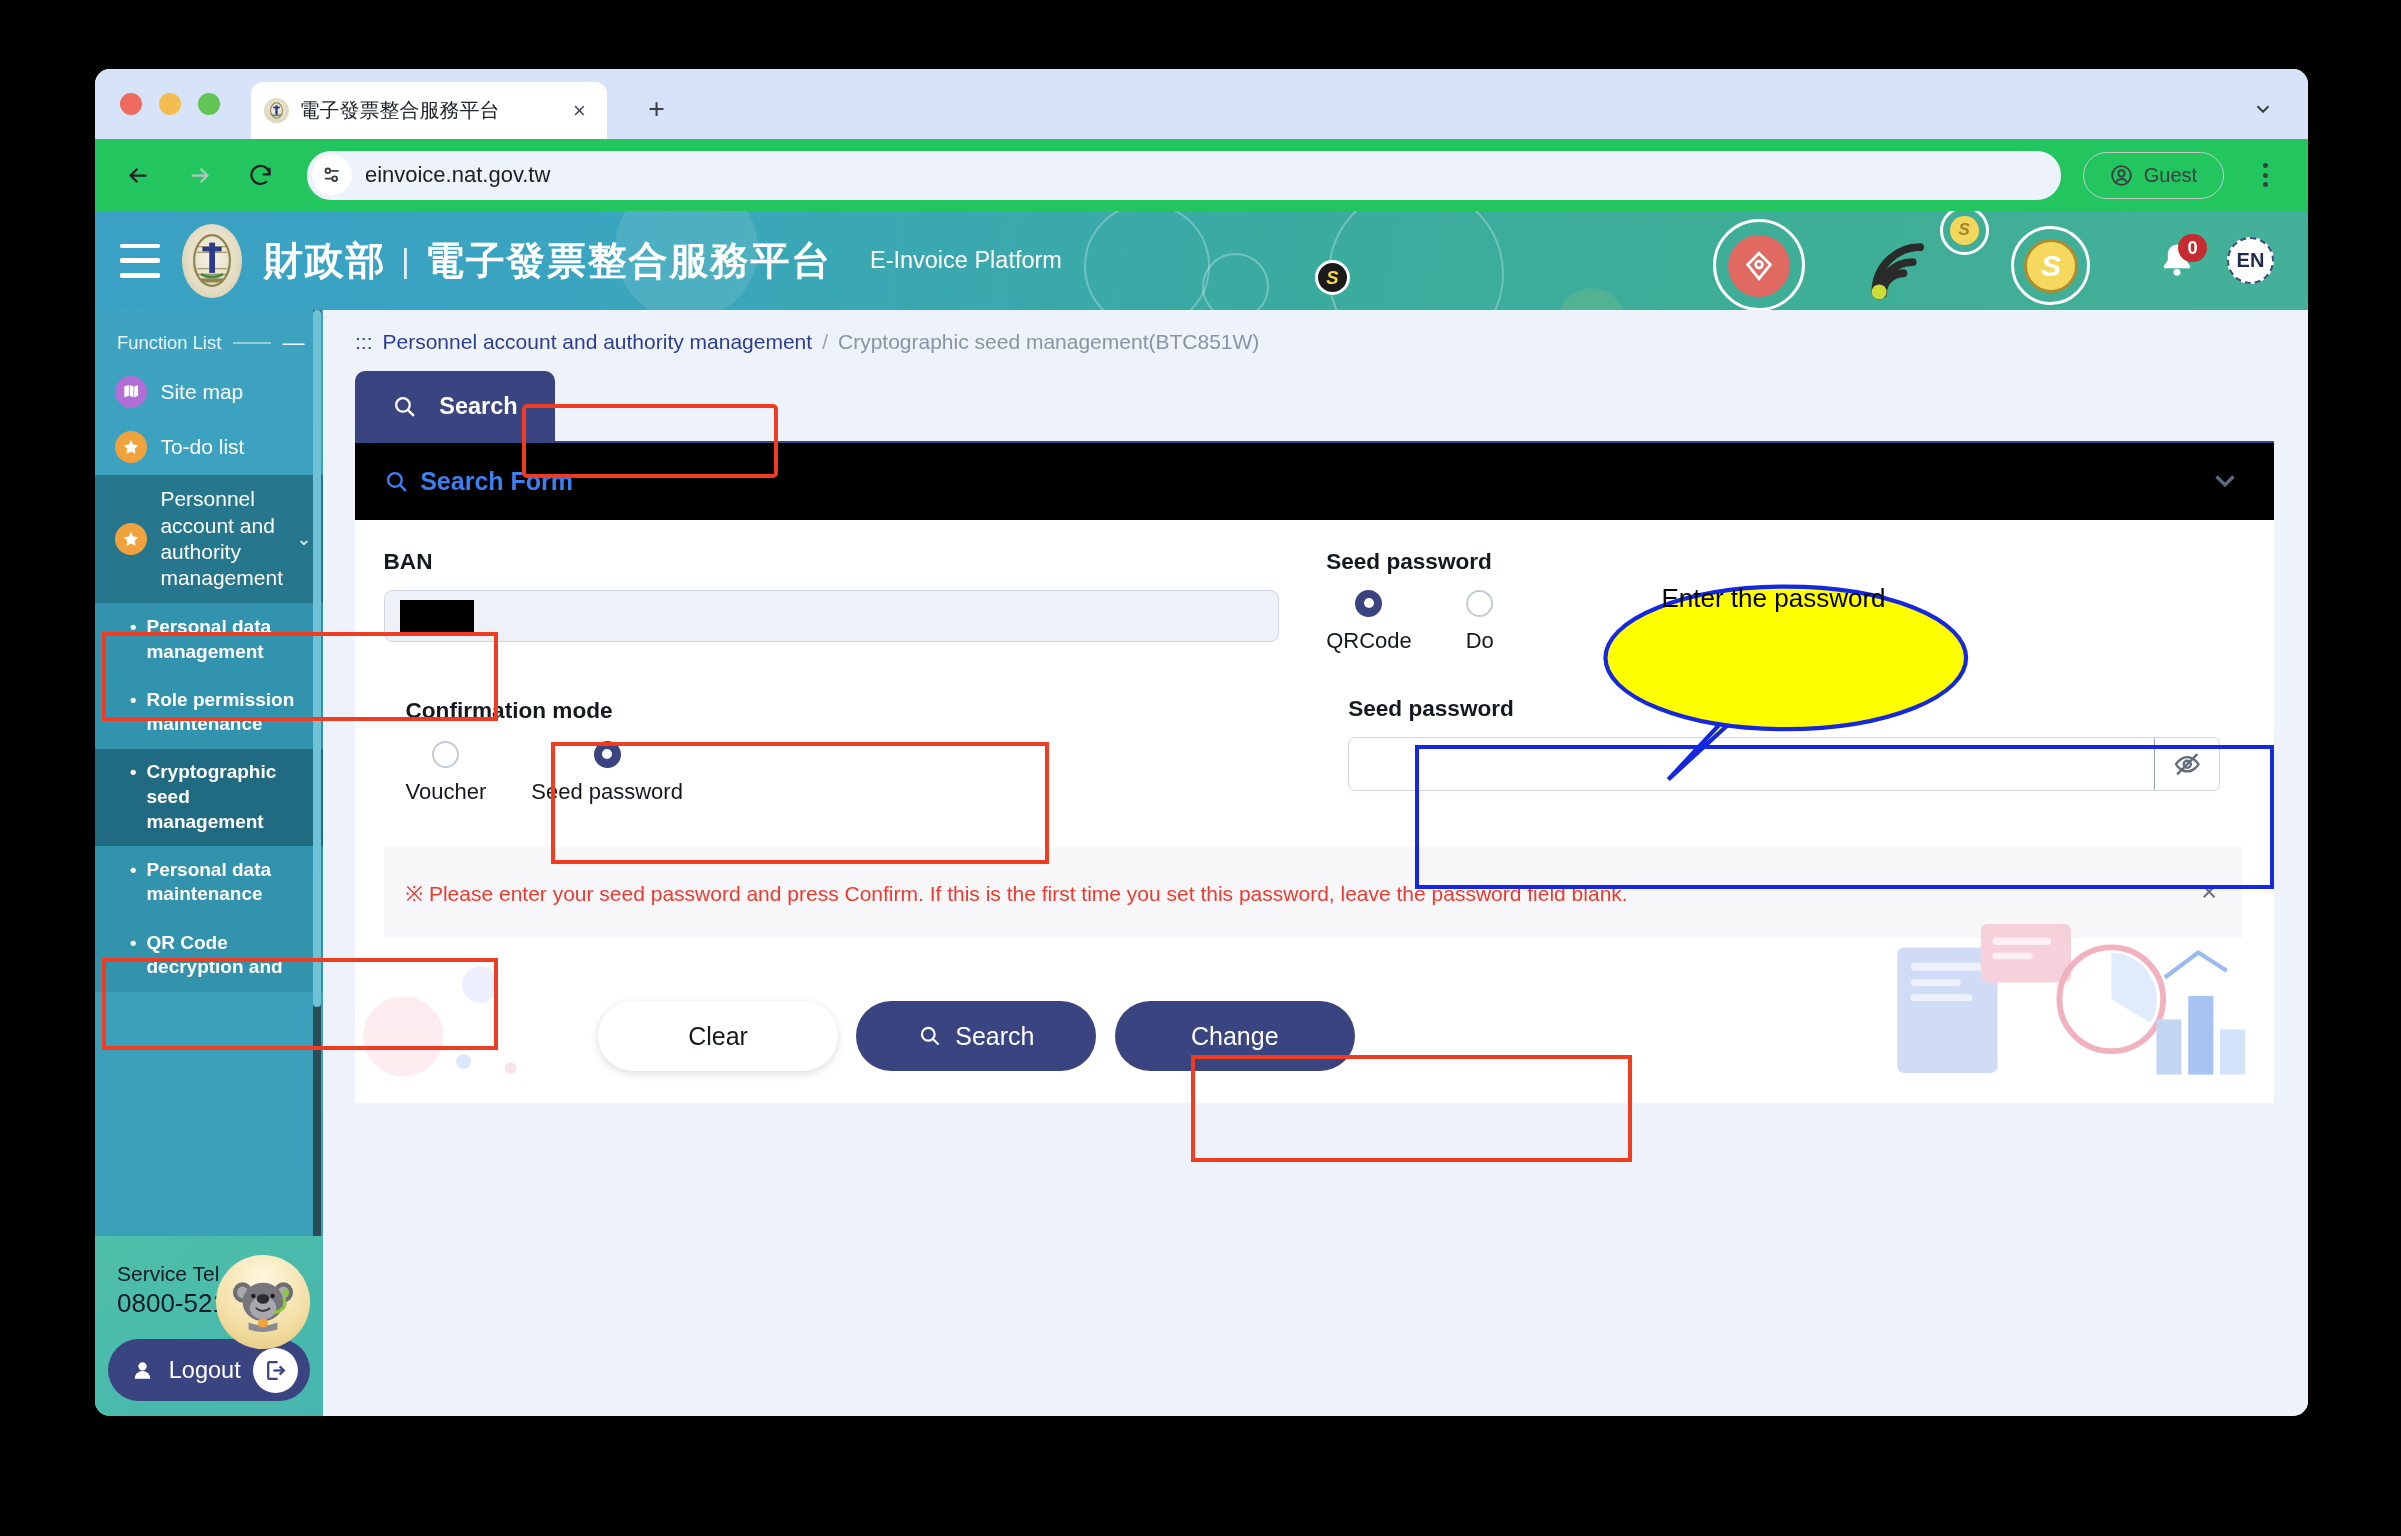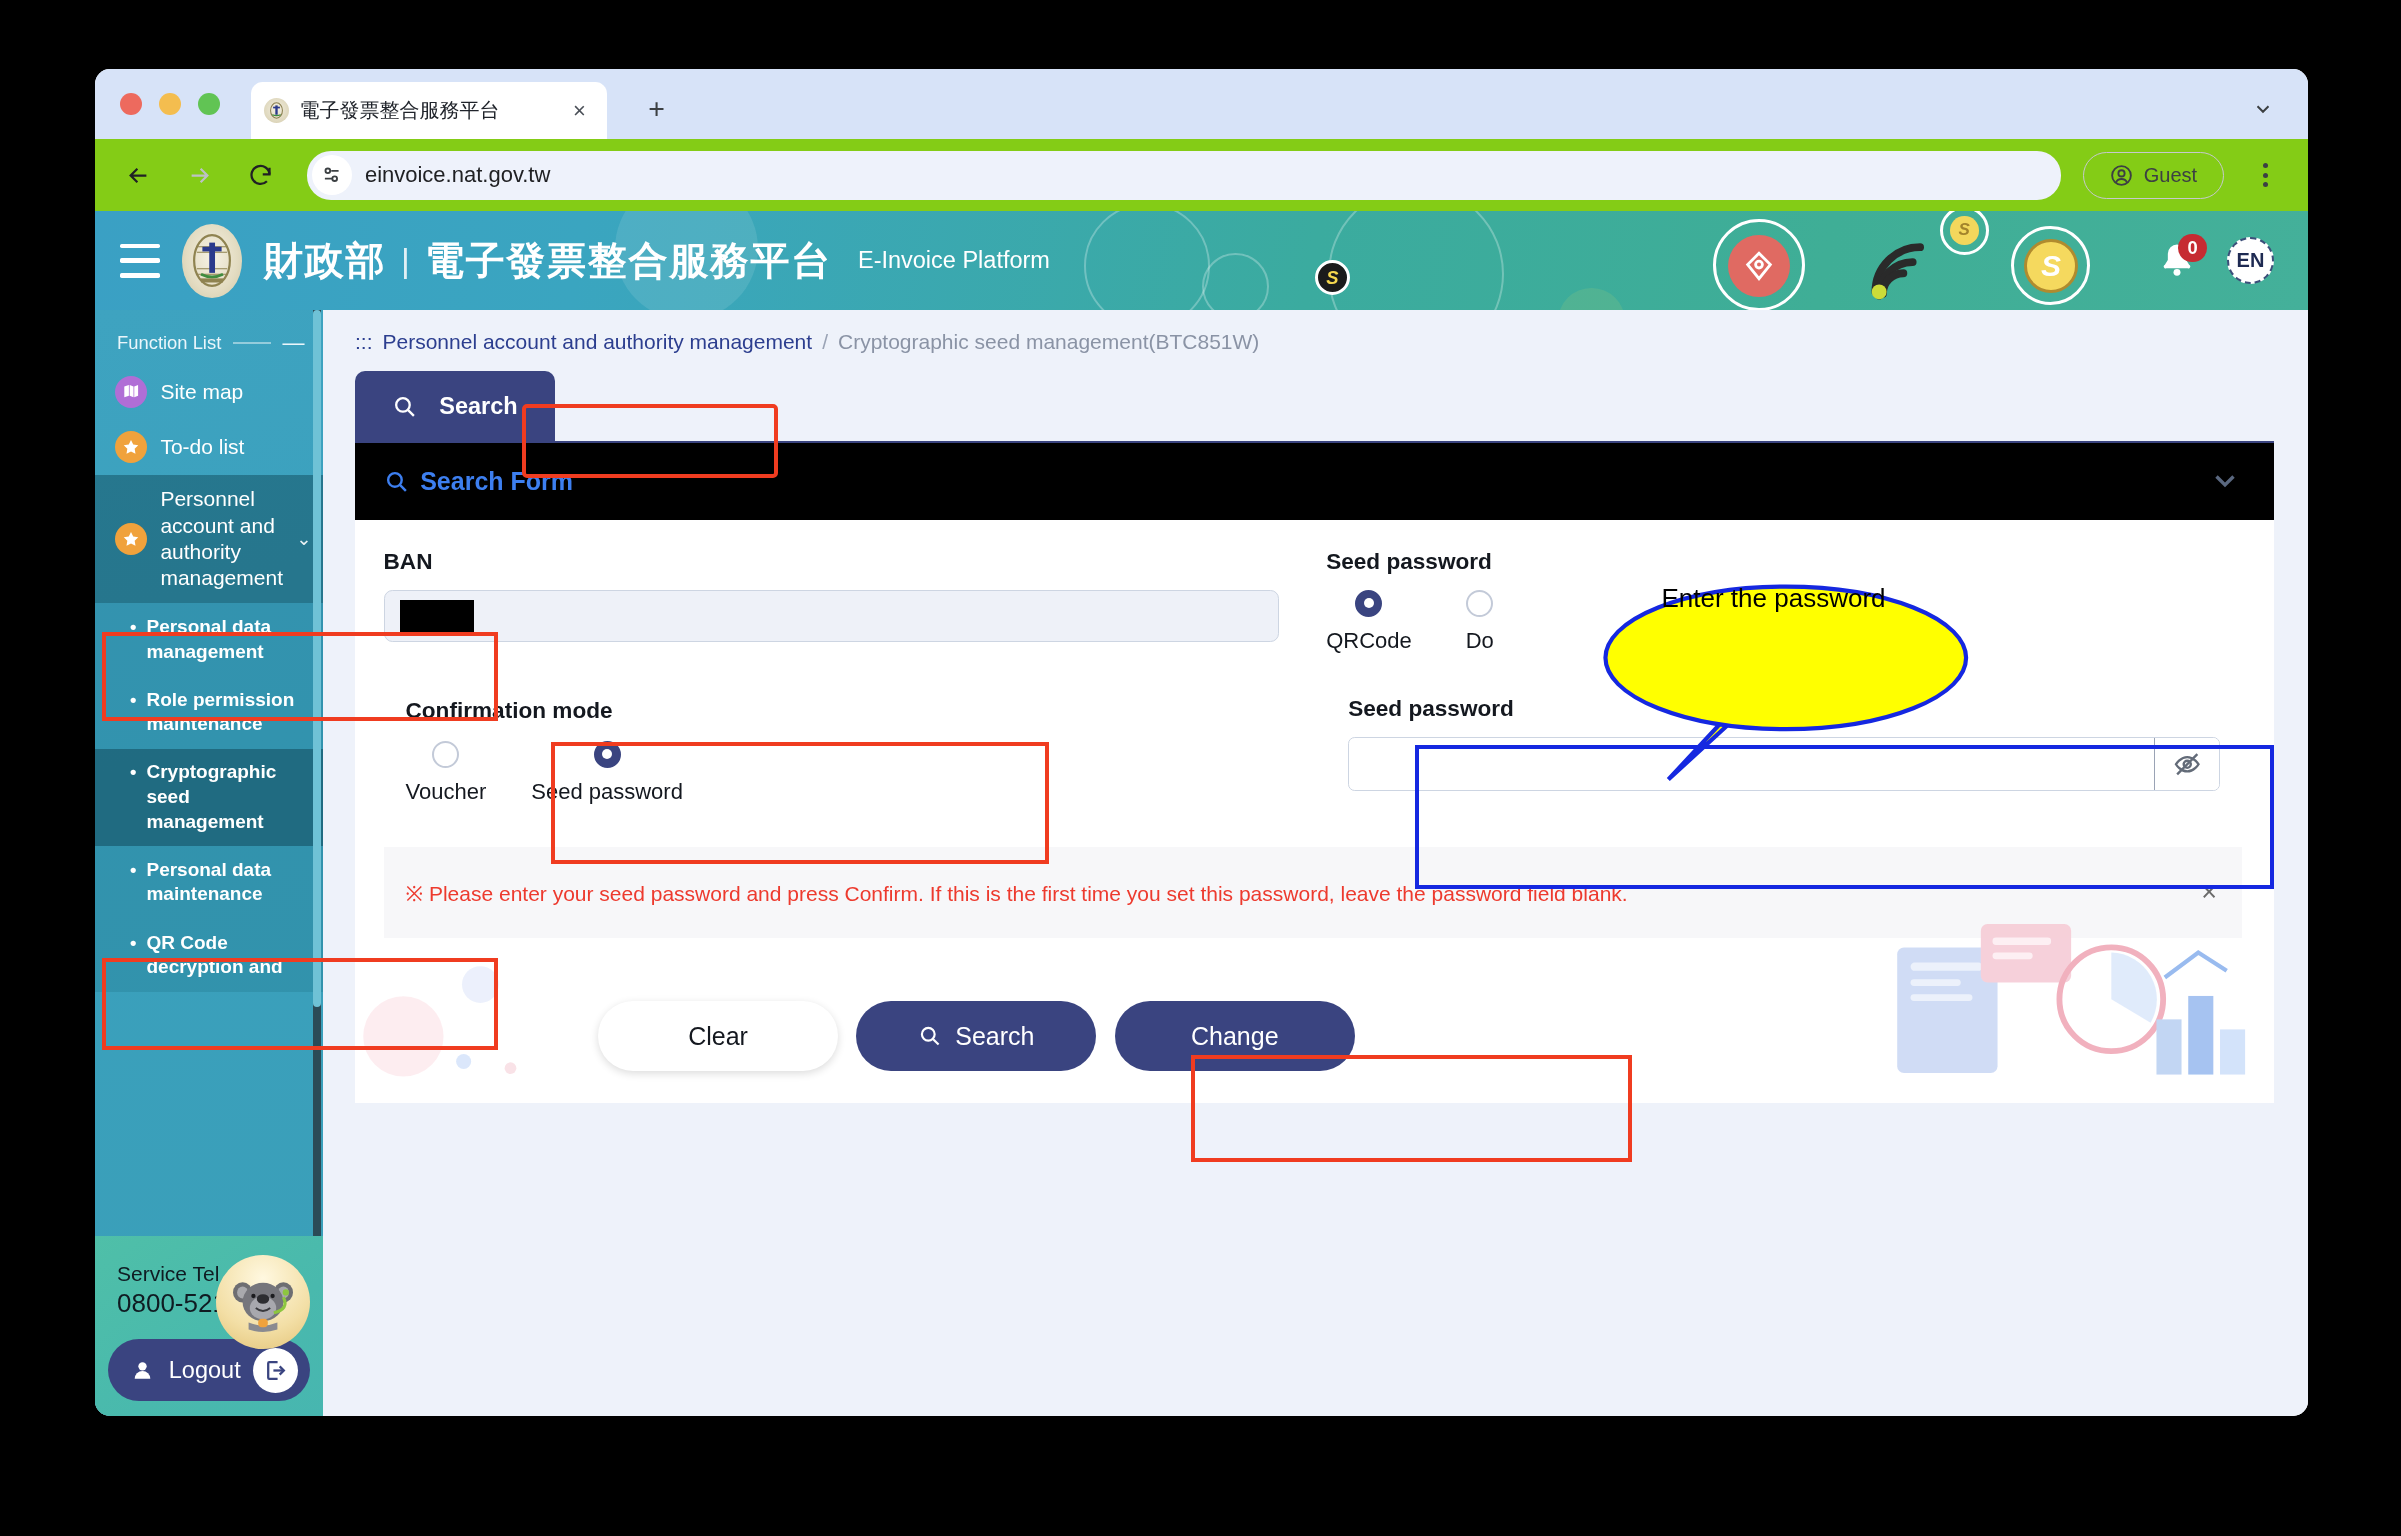--- a/index.html
+++ b/index.html
@@ -74,21 +74,21 @@
   .tabstrip-chevron {
     position: absolute; right: 25px; bottom: 10px;
     width: 40px; height: 40px; border-radius: 50%;
     display: flex; align-items: center; justify-content: center;
     color: #3c4043;
   }
 
   
   .toolbar {
     height: 72px;
-    background: #84cc16;
+    background: #22c55e;
     display: flex; align-items: center;
     padding: 0 23.5px;
     gap: 22px;
   }
   .nav-btn {
     width: 39px; height: 39px;
     display: flex; align-items: center; justify-content: center;
     color: #202124; cursor: pointer;
   }
   .nav-btn.disabled { color: #bdc1c6; }
@@ -159,21 +159,21 @@
     z-index: 3;
   }
   .site-title {
     z-index: 3; margin-left: 22px;
     display: flex; align-items: center; gap: 0;
     color: #fff; white-space: nowrap;
   }
   .site-title .zh1 { font-size: 39px; font-weight: bold; letter-spacing: 1.7px; }
   .site-title .divider { margin: 0 15px; font-size: 34px; opacity: .85; font-weight: 300; }
   .site-title .zh2 { font-size: 39px; font-weight: bold; letter-spacing: 1.7px; }
-  .site-title .en { font-size: 23.5px; margin-left: 26px; font-weight: 500; }
+  .site-title .en { font-size: 23.5px; margin-left: 38px; font-weight: 500; }
 
   .header-right {
     position: absolute; right: 34px; top: 0; height: 99px;
     display: flex; align-items: center; gap: 28.5px; z-index: 4;
   }
   .bell-wrap { position: relative; width: 44px; height: 44px; cursor: pointer; }
   .badge {
     position: absolute; right: -8.4px; top: -5px;
     min-width: 28.5px; height: 28.5px; padding: 0 5px;
     border-radius: 14.3px; background: #c62b32;

